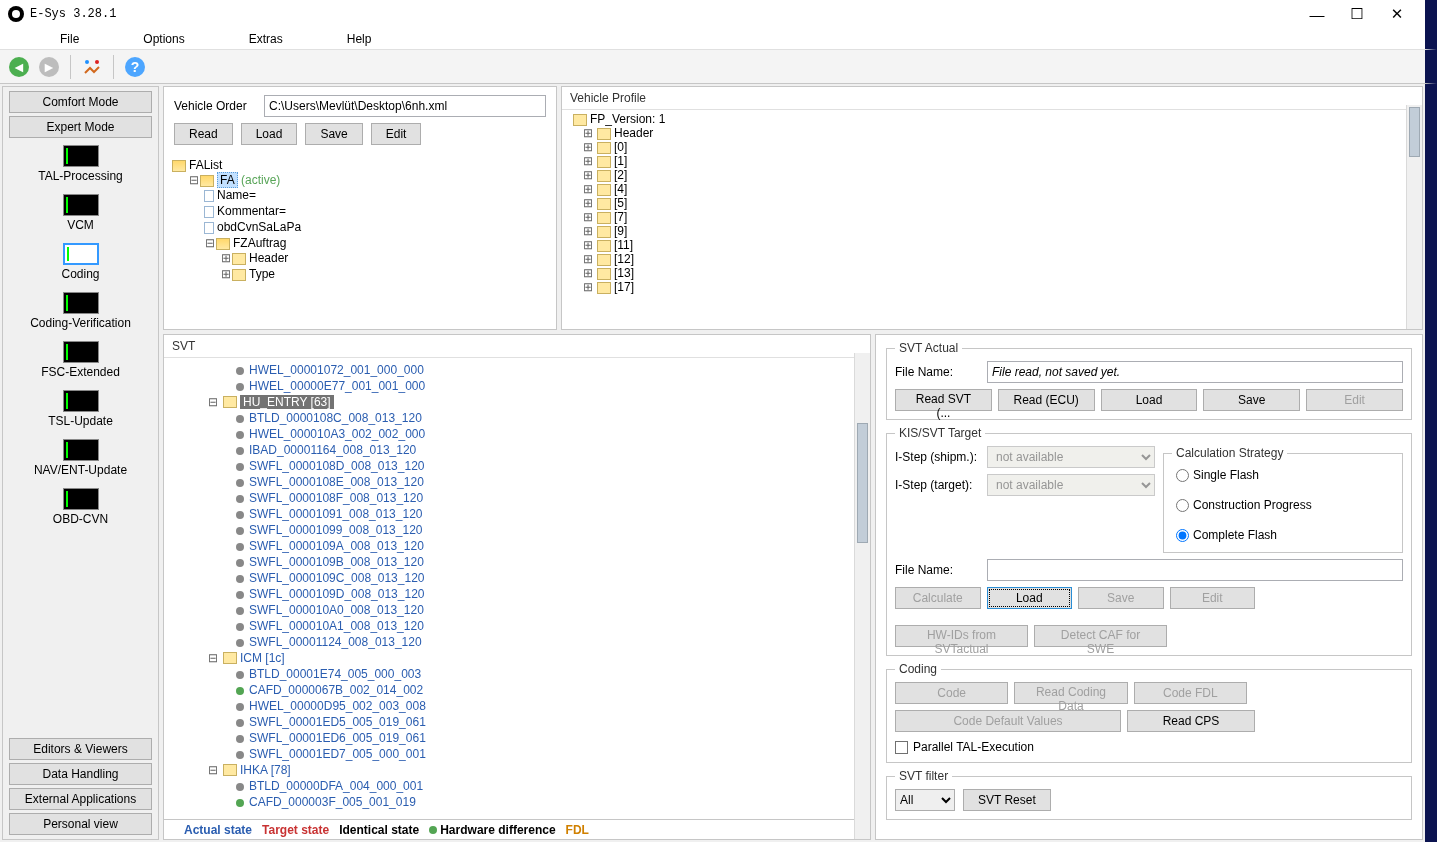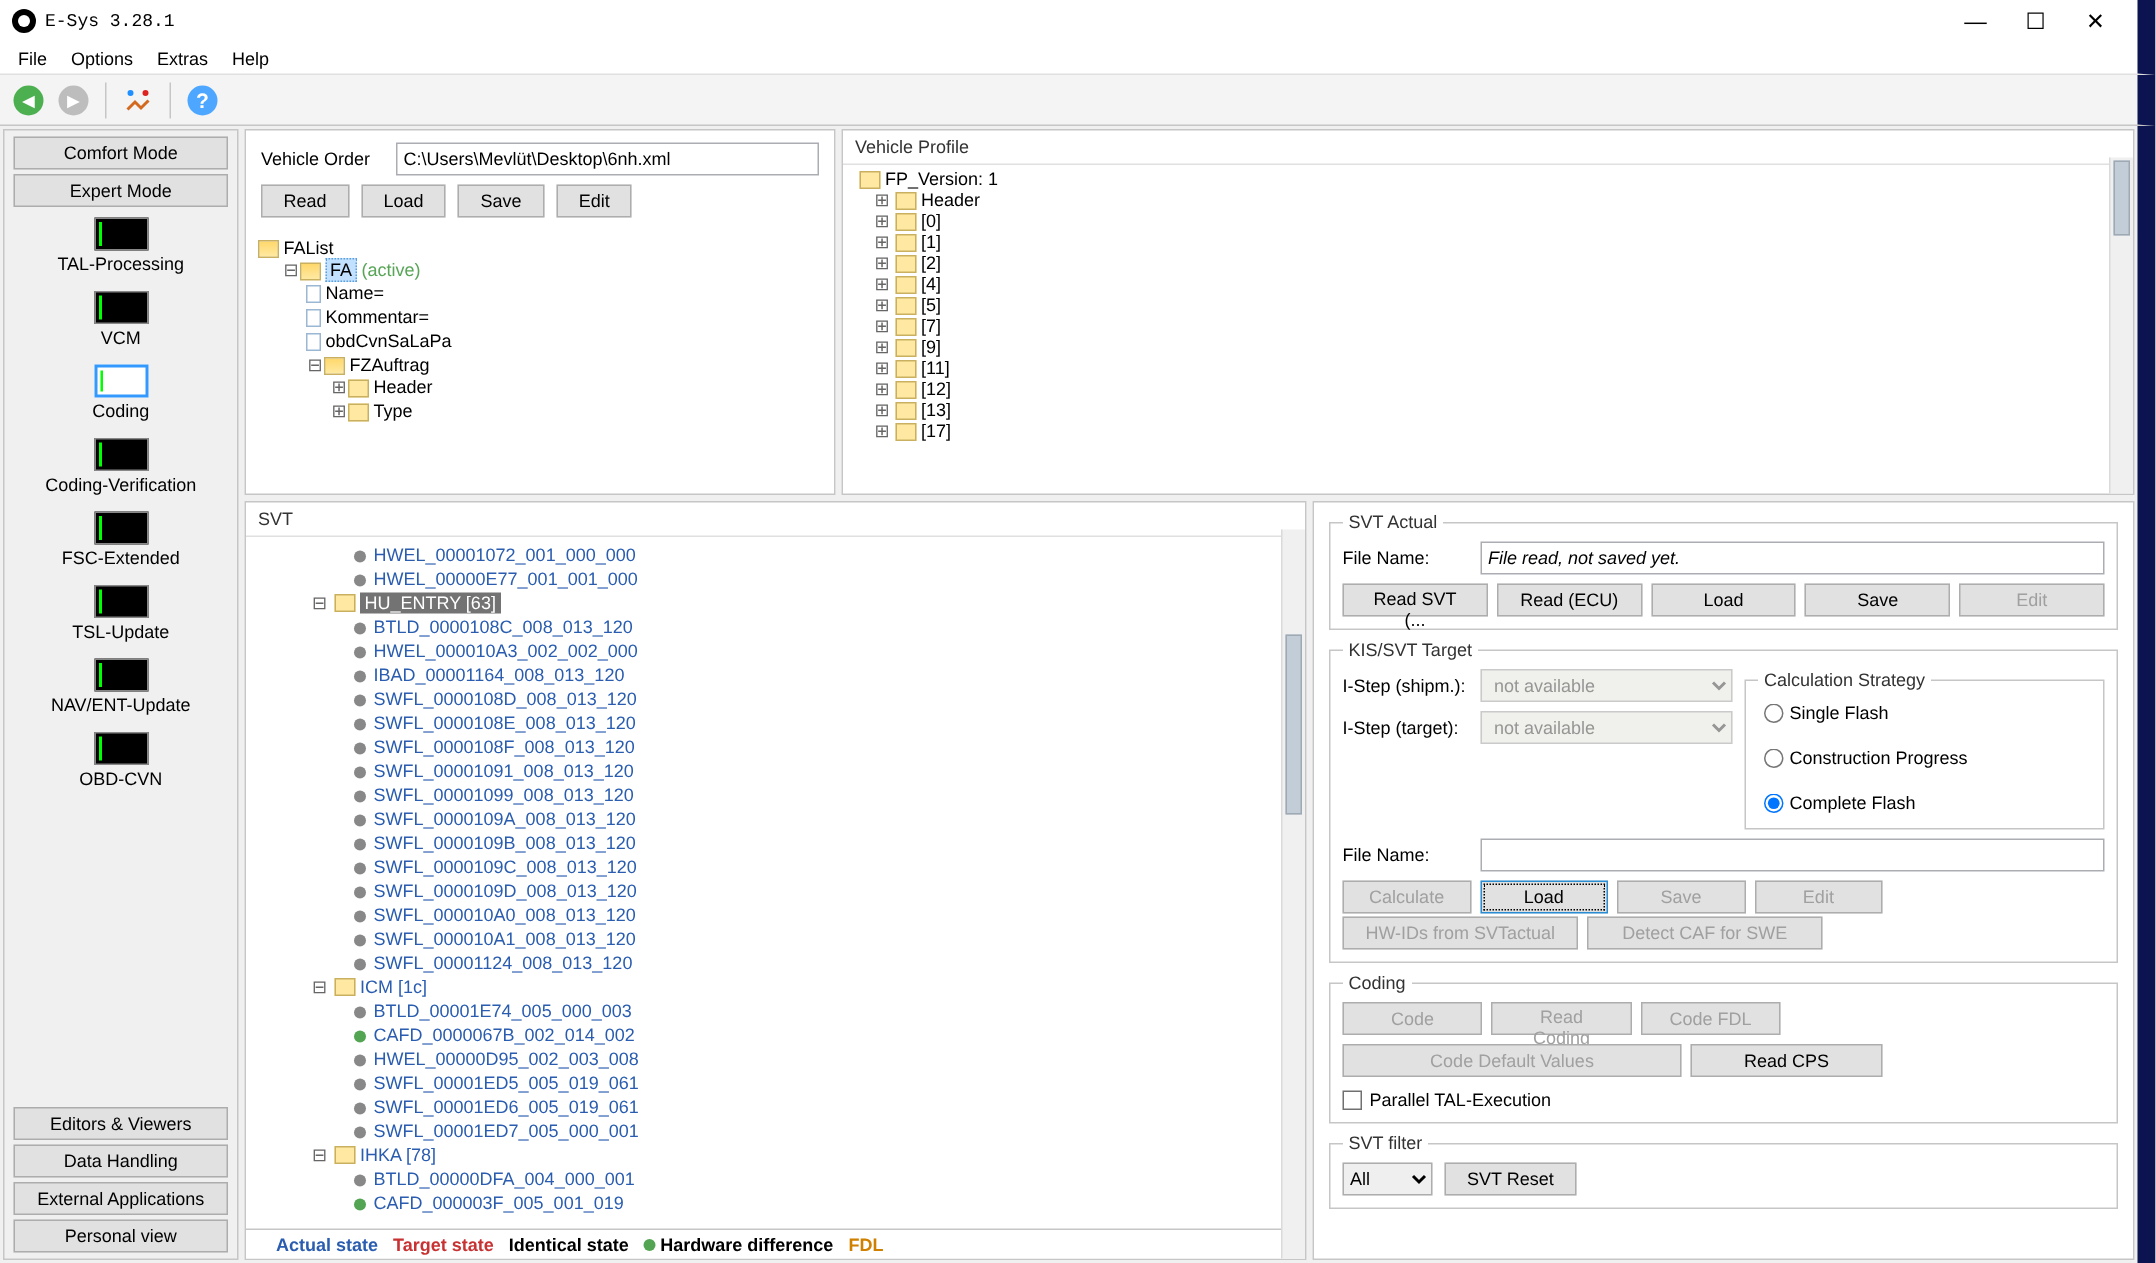--- a/index.html
+++ b/index.html
@@ -5,21 +5,21 @@
 * { box-sizing: border-box; font-family: "Segoe UI", Tahoma, sans-serif; font-size: 12px; margin: 0; padding: 0; }
 body { background: #f0f0f0; width: 1437px; height: 842px; overflow: hidden; }
 
 .titlebar { height: 28px; background: #fff; display: flex; align-items: center; padding: 0 8px; border-right: 12px solid #0b1350;}
 .titlebar .icon { width: 16px; height: 16px; background: #000; border-radius: 50%; margin-right: 6px; position: relative; }
 .titlebar .icon::after { content: ""; width: 8px; height: 8px; background: #fff; position: absolute; top: 4px; left: 4px; border-radius: 50%; }
 .titlebar .title { flex: 1; font-family: Liberation Mono, monospace; }
 .titlebar .winbtn { width: 40px; height: 26px; display: flex; align-items: center; justify-content: center; font-size: 15px; cursor: pointer; }
 
 .menubar { height: 22px; background: #fff; display: flex; align-items: center; padding: 0 4px; border-bottom: 1px solid #e0e0e0; border-right: 12px solid #0b1350;}
-.menubar .item { padding: 2px 8px; cursor: pointer; }
+.menubar .item { padding: 2px 8px; cursor: pointer; margin-left: 48px; }
 
 .toolbar { height: 34px; background: #f4f4f4; border-bottom: 1px solid #c6c6c6; display: flex; align-items: center; padding: 0 6px; gap: 4px; border-right: 12px solid #0b1350;}
 .toolbar .tbtn { width: 26px; height: 26px; border: 1px solid transparent; display: flex; align-items: center; justify-content: center; cursor: pointer; }
 .toolbar .tbtn .circle { width: 20px; height: 20px; border-radius: 50%; display: flex; align-items: center; justify-content: center; font-size: 14px; color: #fff; }
 .toolbar .sep { width: 1px; height: 24px; background: #c6c6c6; margin: 0 4px; }
 
 .main { display: flex; height: 758px; border-right: 12px solid #0b1350; }
 
 .sidebar { width: 157px; background: #f0f0f0; padding: 4px 6px; display: flex; flex-direction: column; gap: 3px; border: 1px solid #c6c6c6; margin: 2px; }
 .sidebar .sbbtn { background: #e1e1e1; border: 1px solid #adadad; padding: 3px 2px; text-align: center; cursor: pointer; }
@@ -362,29 +362,29 @@
           <div class="rowf" style="margin-top:6px">
             <span class="lbl">File Name:</span>
             <input type="text" style="flex: 1 1 0%;">
           </div>
           <div class="btnrow" style="width:360px">
             <button class="btn" disabled="">Calculate</button>
             <button class="btn focus">Load</button>
             <button class="btn" disabled="">Save</button>
             <button class="btn" disabled="">Edit</button>
           </div>
-          <div class="btnrow" style="margin-top:2px;width:320px">
+          <div class="btnrow" style="margin-top:16px;width:272px">
             <button class="btn" disabled="">HW-IDs from SVTactual</button>
             <button class="btn" disabled="">Detect CAF for SWE</button>
           </div>
         </fieldset>
 
         <fieldset>
           <legend>Coding</legend>
-          <div class="btnrow" style="width:292px">
+          <div class="btnrow" style="width:352px">
             <button class="btn" disabled="">Code</button>
             <button class="btn" disabled="">Read Coding Data</button>
             <button class="btn" disabled="">Code FDL</button>
           </div>
           <div class="btnrow" style="margin-top:6px;width:360px">
             <button class="btn" disabled="" style="flex:2">Code Default Values</button>
             <button class="btn">Read CPS</button>
           </div>
           <div class="chk" style="margin-top:8px">
             <span class="chkbox"></span>

